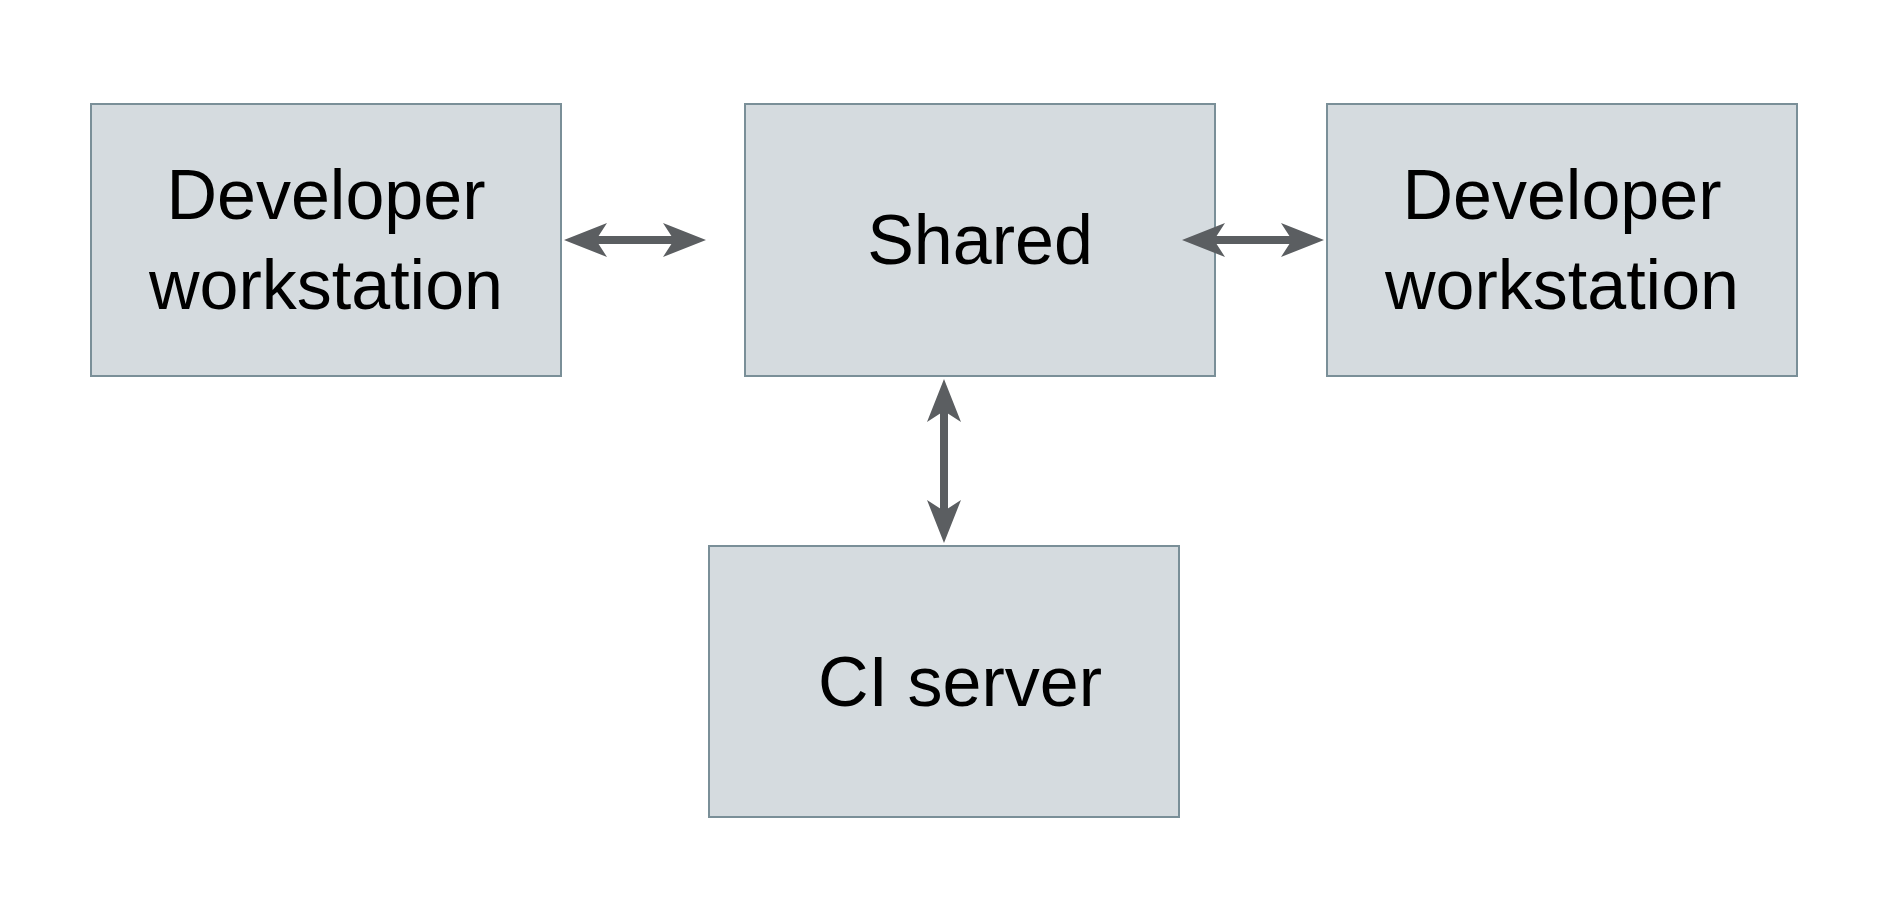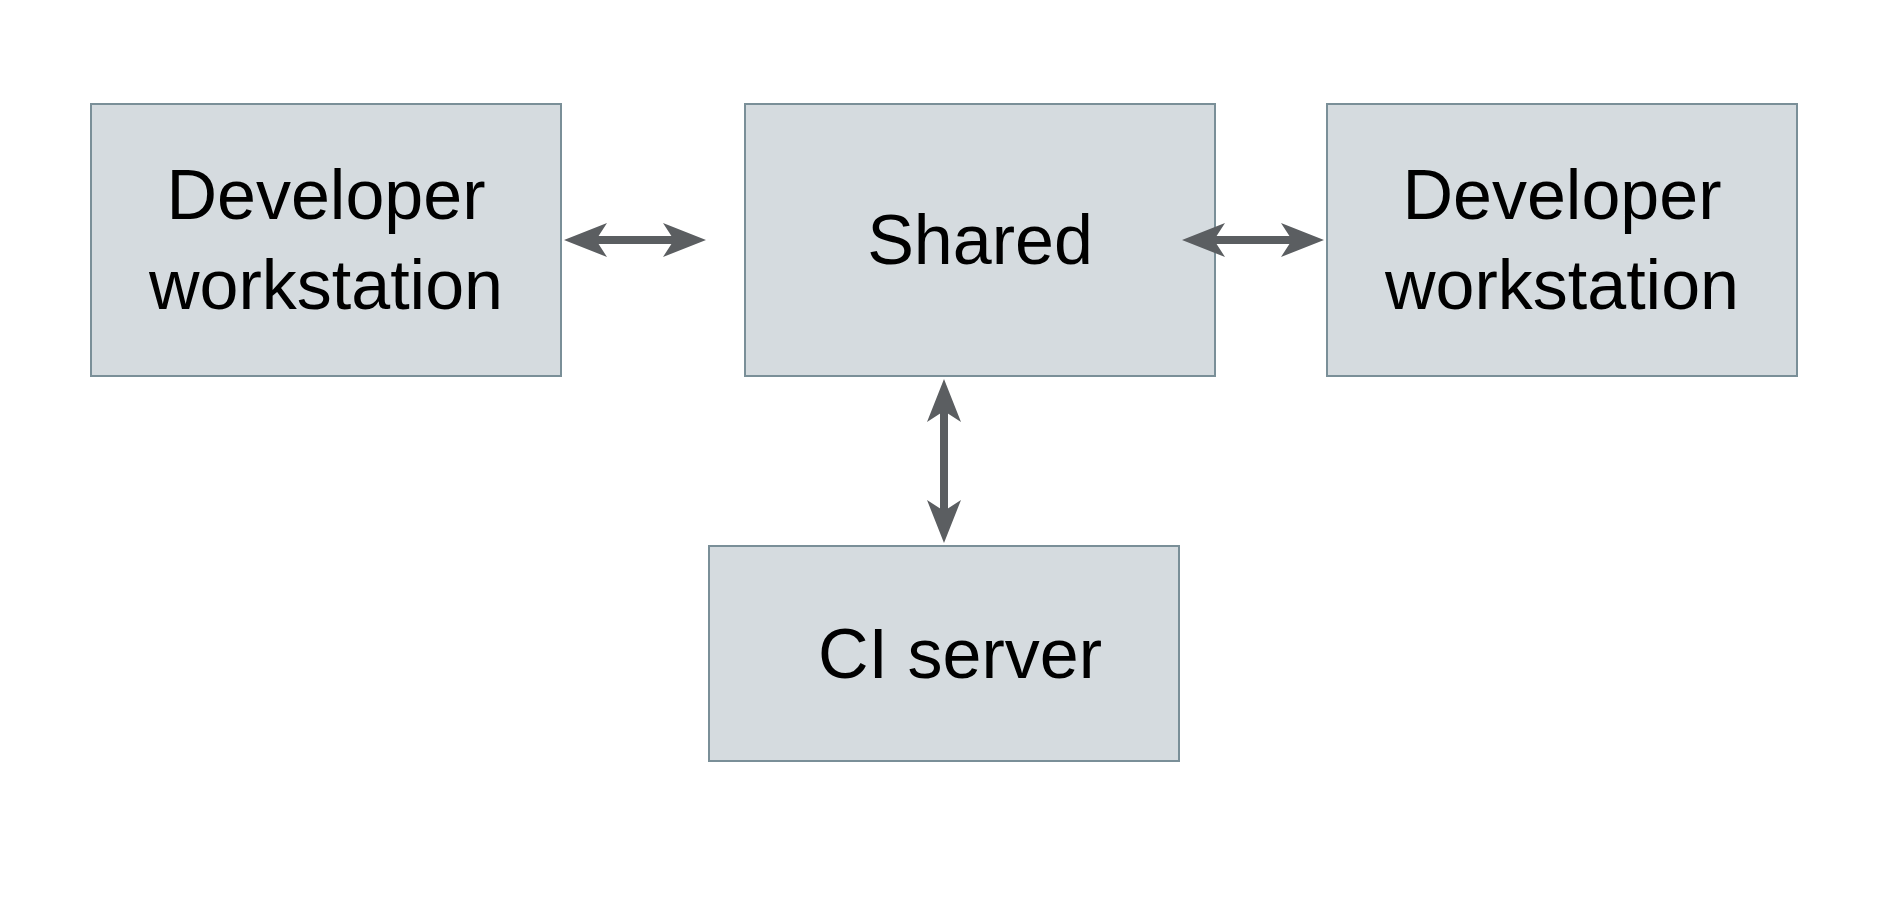--- a/index.html
+++ b/index.html
@@ -29,21 +29,21 @@
   .node-label {
     text-align: center;
     color: var(--text, #000000);
     font-size: 70px;
     line-height: 90px;
     white-space: nowrap;
   }
   .node-dev-left  { left: 90px;   top: 103px; width: 472px; height: 274px; }
   .node-cache     { left: 744px;  top: 103px; width: 472px; height: 274px; }
   .node-dev-right { left: 1326px; top: 103px; width: 472px; height: 274px; }
-  .node-ci        { left: 708px;  top: 545px; width: 472px; height: 217px; padding-left: 32px; }
+  .node-ci        { left: 708px;  top: 545px; width: 472px; height: 273px; padding-left: 32px; }
   .edge {
     position: absolute;
     color: var(--arrow, #5b5e61);
   }
   .edge svg { display: block; }
   .edge-left  { left: 563px;  top: 218px; width: 144px; height: 44px; }
   .edge-right { left: 1181px; top: 218px; width: 144px; height: 44px; }
   .edge-down  { left: 922px;  top: 378px; width: 44px;  height: 166px; }
 </style>
 </head>

